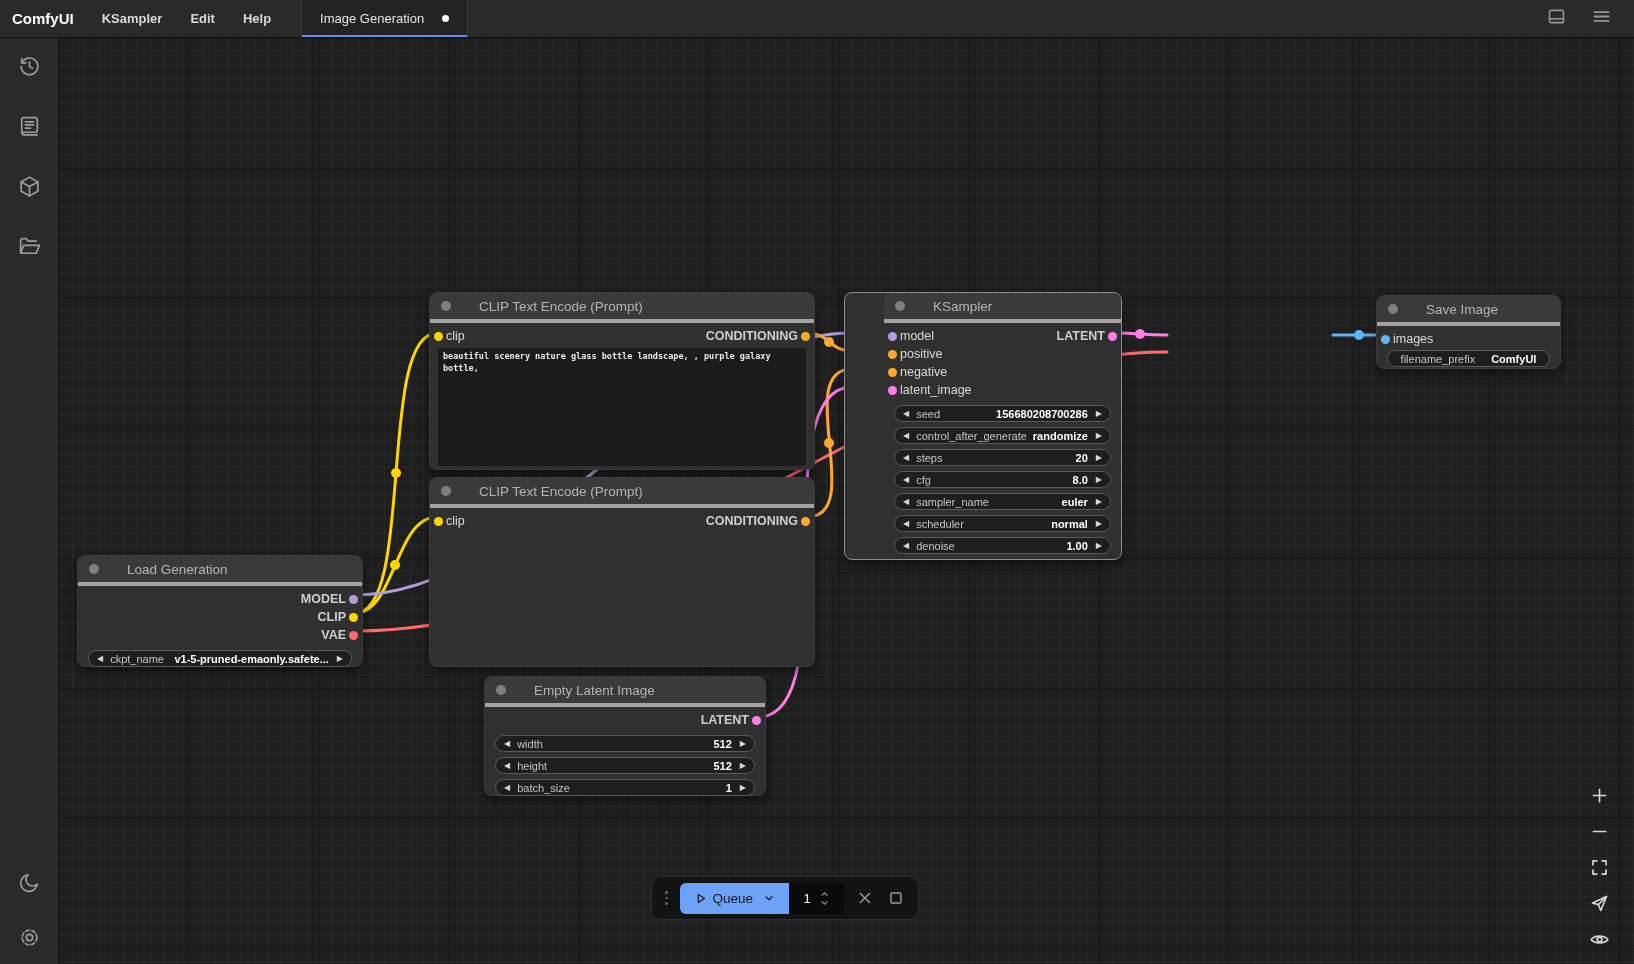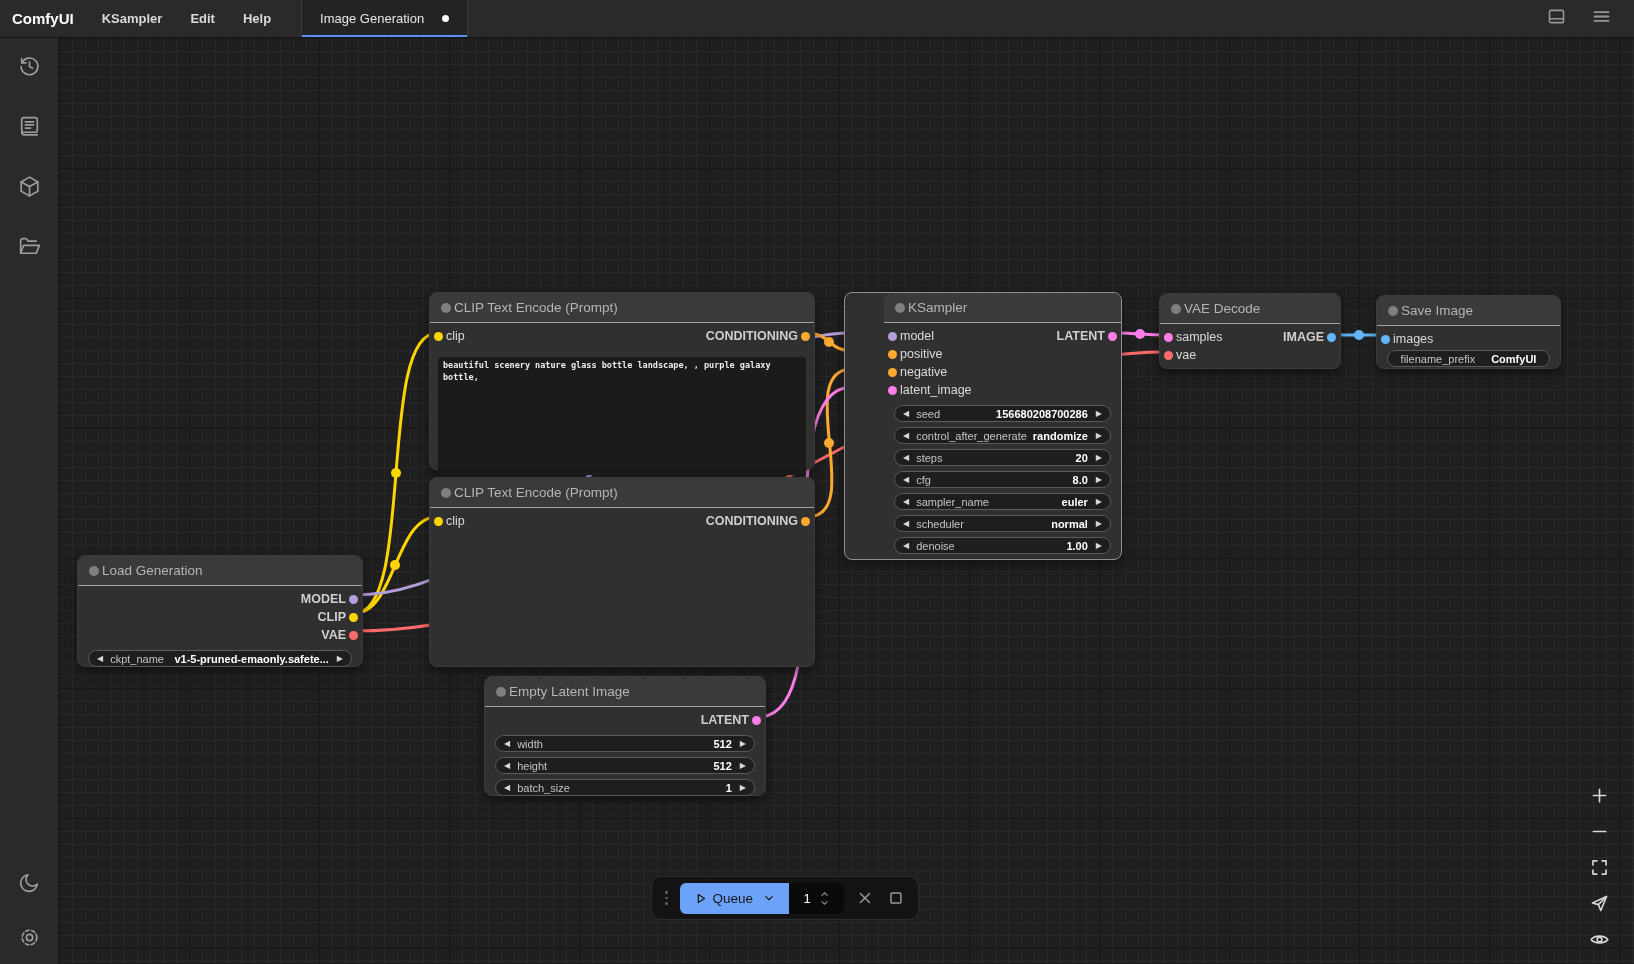--- a/index.html
+++ b/index.html
@@ -36,31 +36,31 @@
       linear-gradient(to right, rgba(0,0,0,0.5) 1px, transparent 1px),
       linear-gradient(to bottom, rgba(0,0,0,0.5) 1px, transparent 1px);
     background-size:13px 13px, 13px 13px, 130px 130px, 130px 130px; }
   svg.wires { position:absolute; left:0; top:0; width:1575px; height:926px; z-index:1; }
   svg.wires path { fill:none; stroke-width:3; stroke-linecap:round; }
 
   
   .node { position:absolute; z-index:2; background:#303030; border:1px solid #3c3c3c; border-radius:8px;
     box-shadow:0 5px 12px rgba(0,0,0,0.45); color:#d9d9d9; font-size:12.5px; }
   .node.selected { border-color:#8f8f8f; }
-  .node-header { height:30px; display:flex; align-items:center; gap:3px; padding:0 11px;
-    background:#3a3a3a; border-radius:7px 7px 0 0; border-bottom:1px solid #a3a3a3; }
+  .node-header { height:30px; display:flex; align-items:center; gap:28px; padding:0 11px;
+    background:#3a3a3a; border-radius:7px 7px 0 0; border-bottom:4px solid #a3a3a3; }
   .collapse-dot { width:10px; height:10px; border-radius:50%; background:#7f7f7f; flex:0 0 auto; }
   .node-title { color:#b5b5b5; font-size:13.5px; white-space:nowrap; }
   .io { padding-top:4px; }
   .srow { position:relative; height:18px; display:flex; align-items:center; padding:0 16px; }
   .dot { width:9px; height:9px; border-radius:50%; position:absolute; top:50%; margin-top:-4.5px; }
   .dot-in { left:4px; }  .dot-out { right:4px; }
   .in-label { margin-right:auto; color:#dadada; }
   .out-label { margin-left:auto; color:#cfcfcf; font-weight:700; }
-  .textarea { margin:12px 8px; background:#1b1b1b; border-radius:3px; padding:3px 5px;
+  .textarea { margin:3px 8px; background:#1b1b1b; border-radius:3px; padding:3px 5px;
     font-family:"DejaVu Sans Mono", monospace; font-size:8.5px; font-weight:700; color:#ececec;
     white-space:pre-wrap; overflow:hidden; line-height:1.4; }
   .widget { height:17px; margin:0 10px 5px; background:#1e1e1e; border:1px solid #5a5a5a; border-radius:9px;
     display:flex; align-items:center; padding:0 8px; font-size:11px; color:#c4c4c4; }
   .widget .arr { font-size:8px; color:#d8d8d8; line-height:1; }
   .widget .wlabel { margin-left:7px; white-space:nowrap; }
   .widget .wvalue { margin-left:auto; margin-right:8px; color:#fff; font-weight:700; white-space:nowrap; }
   .widget.centered { justify-content:center; gap:16px; }
   .widget.centered .wlabel { margin:0; } .widget.centered .wvalue { margin:0; }
 
@@ -300,38 +300,20 @@
       </div>
       <div class="widget">
         <span class="arr">◀</span>
         <span class="wlabel">denoise</span>
         <span class="wvalue">1.00</span>
         <span class="arr">▶</span>
       </div>
     </div>
   </div>
 
-  <div class="node" style="left:1100px; top:255px; width:182px; height:76px;">
-    <div class="node-header">
-      <span class="collapse-dot"></span>
-      <span class="node-title">VAE Decode</span>
-    </div>
-    <div class="io">
-      <div class="srow">
-        <span class="dot dot-in" style="background-color: rgb(255, 125, 233);"></span>
-        <span class="in-label">samples</span>
-        <span class="out-label">IMAGE</span>
-        <span class="dot dot-out" style="background-color: rgb(100, 181, 246);"></span>
-      </div>
-      <div class="srow">
-        <span class="dot dot-in" style="background-color: rgb(255, 107, 107);"></span>
-        <span class="in-label">vae</span>
-      </div>
-    </div>
-  </div>
 
   <div class="node" style="left:1317px; top:257px; width:185px; height:74px;">
     <div class="node-header">
       <span class="collapse-dot"></span>
       <span class="node-title">Save Image</span>
     </div>
     <div class="io">
       <div class="srow">
         <span class="dot dot-in" style="background-color: rgb(100, 181, 246);"></span>
         <span class="in-label">images</span>

